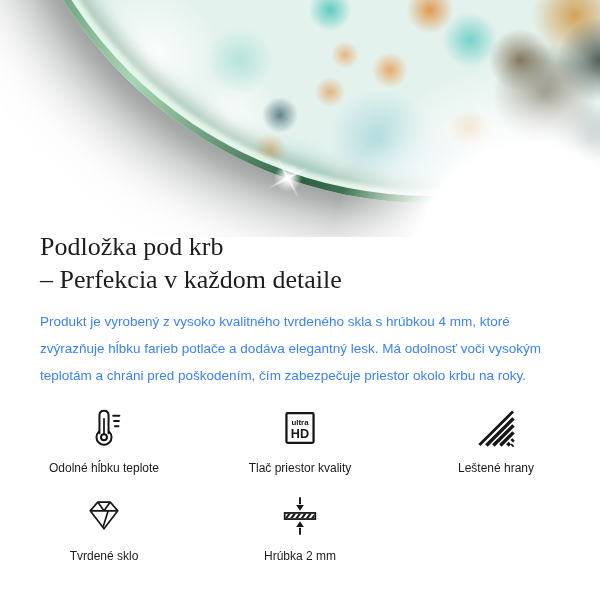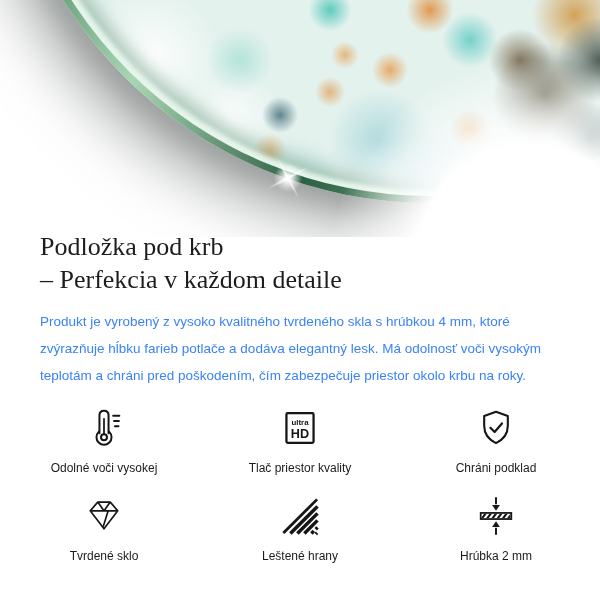--- a/index.html
+++ b/index.html
@@ -89,66 +89,57 @@
     <div class="feature">
       <div class="ic">
         <svg viewBox="0 0 48 48" width="42" height="42" fill="none" stroke="#161616" stroke-width="2.3" stroke-linecap="round">
           <circle cx="24" cy="34.5" r="8.6"></circle>
           <path d="M18.8 30 L18.8 9.4 Q18.8 4.2 24 4.2 Q29.2 4.2 29.2 9.4 L29.2 30" fill="#ffffff"></path>
           <circle cx="24" cy="34.5" r="3.4"></circle>
           <path d="M24 30.8 V13.5" stroke-width="2"></path>
           <path d="M34.5 10 h7 M35.5 16 h5.5 M36.5 22 h4"></path>
         </svg>
       </div>
-      <div class="lbl">Odolné voči vysokej</div>
+      <div class="lbl">Odolné hĺbku teplote</div>
     </div>
 
     <div class="feature">
       <div class="ic">
         <svg viewBox="0 0 48 48" width="42" height="42">
           <rect x="8.5" y="7" width="31" height="34" rx="1.5" fill="none" stroke="#161616" stroke-width="2.6"></rect>
           <text x="24" y="20.5" text-anchor="middle" font-size="9" font-weight="700" fill="#161616">ultra</text>
           <text x="24" y="35" text-anchor="middle" font-size="14.5" font-weight="800" fill="#161616">HD</text>
         </svg>
       </div>
       <div class="lbl">Tlač priestor kvality</div>
     </div>
 
-    <div class="feature">
-      <div class="ic">
-        <svg viewBox="0 0 48 48" width="42" height="42" fill="none" stroke="#161616" stroke-width="2.4" stroke-linejoin="round">
-          <path d="M24 5.5 L37.5 10.3 V21.5 C37.5 31.5 31.8 37.6 24 41.3 C16.2 37.6 10.5 31.5 10.5 21.5 V10.3 Z"></path>
-          <path d="M17.6 23.8 L22.4 28.6 L30.8 18.8" stroke-width="2.5" stroke-linecap="round"></path>
-        </svg>
-      </div>
-      <div class="lbl">Chráni podklad</div>
-    </div>
-
-    <div class="feature">
-      <div class="ic">
-        <svg viewBox="0 0 48 48" width="40" height="40" fill="none" stroke="#161616" stroke-width="2" stroke-linejoin="round">
-          <path d="M7.5 19 L16.5 8.5 H31.5 L40.5 19 L24 40.5 Z"></path>
-          <path d="M7.5 19 H40.5 M16.5 8.5 L24 19 L31.5 8.5 M29 19 L23 38"></path>
-        </svg>
-      </div>
-      <div class="lbl">Tvrdené sklo</div>
-    </div>
 
     <div class="feature">
       <div class="ic">
         <svg viewBox="0 0 48 48" width="42" height="42" fill="none" stroke="#161616">
           <path d="M5 43.5 L43.5 5" stroke-width="3.2"></path>
           <path d="M13 44 L44 13" stroke-width="4"></path>
           <path d="M21 44 L44 21" stroke-width="4"></path>
           <path d="M29 44 L44 29" stroke-width="4"></path>
           <path d="M37 44 L44 37" stroke-width="4" stroke-dasharray="4 3"></path>
           <path d="M42 44.5 L45 41.5" stroke-width="4" stroke-dasharray="2 2.5"></path>
         </svg>
       </div>
       <div class="lbl">Leštené hrany</div>
+    </div>
+
+    <div class="feature">
+      <div class="ic">
+        <svg viewBox="0 0 48 48" width="40" height="40" fill="none" stroke="#161616" stroke-width="2" stroke-linejoin="round">
+          <path d="M7.5 19 L16.5 8.5 H31.5 L40.5 19 L24 40.5 Z"></path>
+          <path d="M7.5 19 H40.5 M16.5 8.5 L24 19 L31.5 8.5 M29 19 L23 38"></path>
+        </svg>
+      </div>
+      <div class="lbl">Tvrdené sklo</div>
     </div>
 
     <div class="feature">
       <div class="ic">
         <svg viewBox="0 0 48 48" width="42" height="42">
           <defs>
             <clipPath id="barclip">
                 <rect x="7.5" y="21.5" width="33" height="5"></rect>
               </clipPath>
           </defs>

